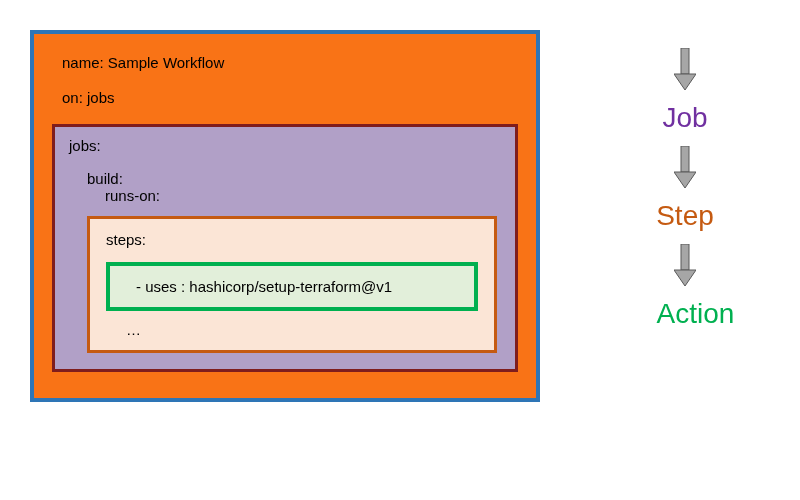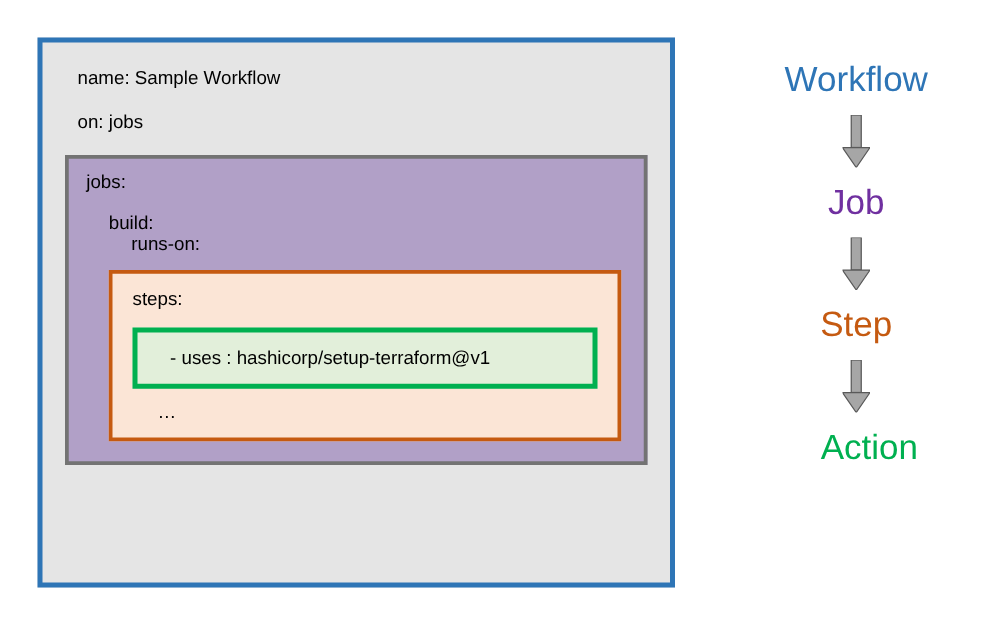--- a/index.html
+++ b/index.html
@@ -8,34 +8,34 @@
     height: 500px;
     background: #ffffff;
     font-family: Arial, Helvetica, sans-serif;
     position: relative;
   }
   .workflow-box {
     position: absolute;
     left: 30px;
     top: 30px;
     width: 510px;
-    height: 440px;
-    background: #e5e5e5;
+    height: 372px;
+    background: #f97316;
     border: 4px solid #2e75b6;
     padding: 20px 18px 18px 18px;
   }
   .wf-line {
     font-size: 15px;
     color: #000;
     margin-bottom: 18px;
     padding-left: 10px;
   }
   .jobs-box {
     background: #b1a0c7;
-    border: 3px solid #737373;
+    border: 3px solid #7f1d1d;
     padding: 10px 14px 16px 14px;
     margin-top: 8px;
   }
   .jobs-label {
     font-size: 15px;
     color: #000;
     margin-bottom: 16px;
   }
   .build-line {
     font-size: 15px;
@@ -111,21 +111,20 @@
       <div class="steps-label">steps:</div>
       <div class="action-box">
         <span>- uses : hashicorp/setup-terraform@v1</span>
       </div>
       <div class="dots">…</div>
     </div>
   </div>
 </div>
 
 <div class="legend">
-  <div class="legend-label c-workflow">Workflow</div>
   <svg class="arrow" viewBox="0 0 22 42">
     <rect x="7" y="0" width="8" height="26" fill="#a6a6a6" stroke="#595959" stroke-width="1"></rect>
     <polygon points="0,26 22,26 11,42" fill="#a6a6a6" stroke="#595959" stroke-width="1"></polygon>
   </svg>
   <div class="legend-label c-job">Job</div>
   <svg class="arrow" viewBox="0 0 22 42">
     <rect x="7" y="0" width="8" height="26" fill="#a6a6a6" stroke="#595959" stroke-width="1"></rect>
     <polygon points="0,26 22,26 11,42" fill="#a6a6a6" stroke="#595959" stroke-width="1"></polygon>
   </svg>
   <div class="legend-label c-step">Step</div>

